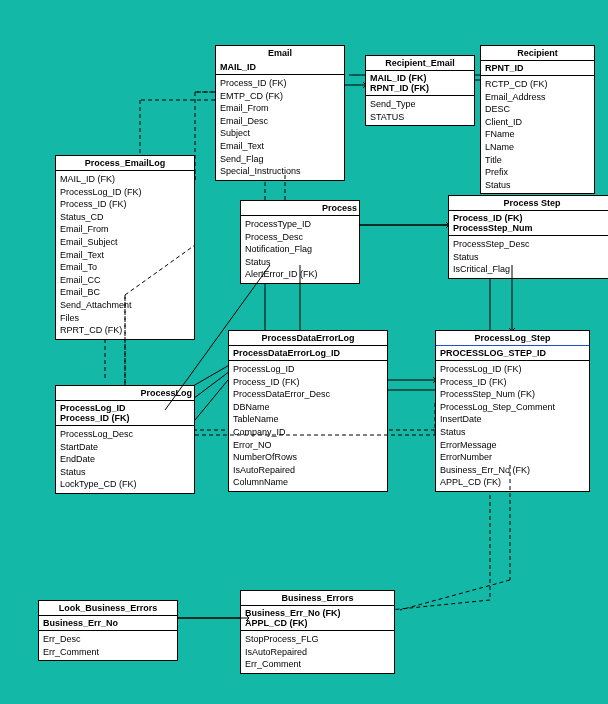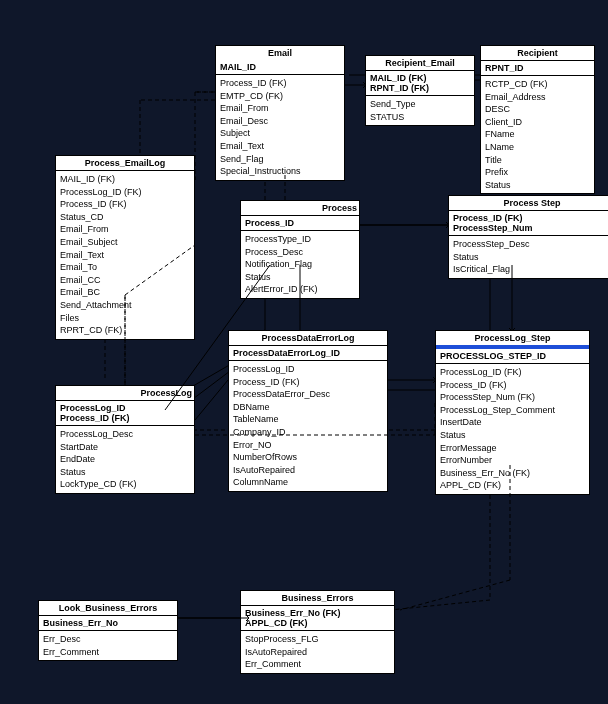--- a/index.html
+++ b/index.html
@@ -9,21 +9,21 @@
       font-size: 10px;
       width: 608px;
       height: 704px;
       overflow: hidden;
       position: relative;
     }
     #diagram {
       position: relative;
       width: 608px;
       height: 704px;
-      background: #0f172a;
+      background: #14b8a6;
     }
     .entity {
       position: absolute;
       border: 1px solid #000;
       background: #fff;
       font-size: 9px;
     }
     .entity-pk {
       padding: 2px 4px;
       font-weight: bold;
@@ -145,21 +145,20 @@
       <span class="entity-field">Email_CC</span>
       <span class="entity-field">Email_BC</span>
       <span class="entity-field">Send_Attachment</span>
       <span class="entity-field">Files</span>
       <span class="entity-field">RPRT_CD (FK)</span>
     </div>
   </div>
 
   <div class="entity" style="left:240px; top:200px; width:120px;">
     <div style="text-align:right; font-weight:bold; padding:2px; font-size:9px; border-bottom:1px solid #000;">Process</div>
-    <div class="entity-pk">Process_ID</div>
     <div class="entity-fields">
       <span class="entity-field">ProcessType_ID</span>
       <span class="entity-field">Process_Desc</span>
       <span class="entity-field">Notification_Flag</span>
       <span class="entity-field">Status</span>
       <span class="entity-field">AlertError_ID (FK)</span>
     </div>
   </div>
 
   <div class="entity" style="left:448px; top:195px; width:168px;">
@@ -183,21 +182,21 @@
       <span class="entity-field">TableName</span>
       <span class="entity-field">Company_ID</span>
       <span class="entity-field">Error_NO</span>
       <span class="entity-field">NumberOfRows</span>
       <span class="entity-field">IsAutoRepaired</span>
       <span class="entity-field">ColumnName</span>
     </div>
   </div>
 
   <div class="entity" style="left:435px; top:330px; width:155px;">
-    <div style="text-align:center; font-weight:bold; padding:2px; font-size:9px; border-bottom:4px solid #1d4ed8;">ProcessLog_Step</div>
+    <div style="text-align:center; font-weight:bold; padding:2px; font-size:9px; border-bottom:1px solid #1d4ed8;">ProcessLog_Step</div>
     <div class="entity-pk">PROCESSLOG_STEP_ID</div>
     <div class="entity-fields">
       <span class="entity-field">ProcessLog_ID (FK)</span>
       <span class="entity-field">Process_ID (FK)</span>
       <span class="entity-field">ProcessStep_Num (FK)</span>
       <span class="entity-field">ProcessLog_Step_Comment</span>
       <span class="entity-field">InsertDate</span>
       <span class="entity-field">Status</span>
       <span class="entity-field">ErrorMessage</span>
       <span class="entity-field">ErrorNumber</span>

